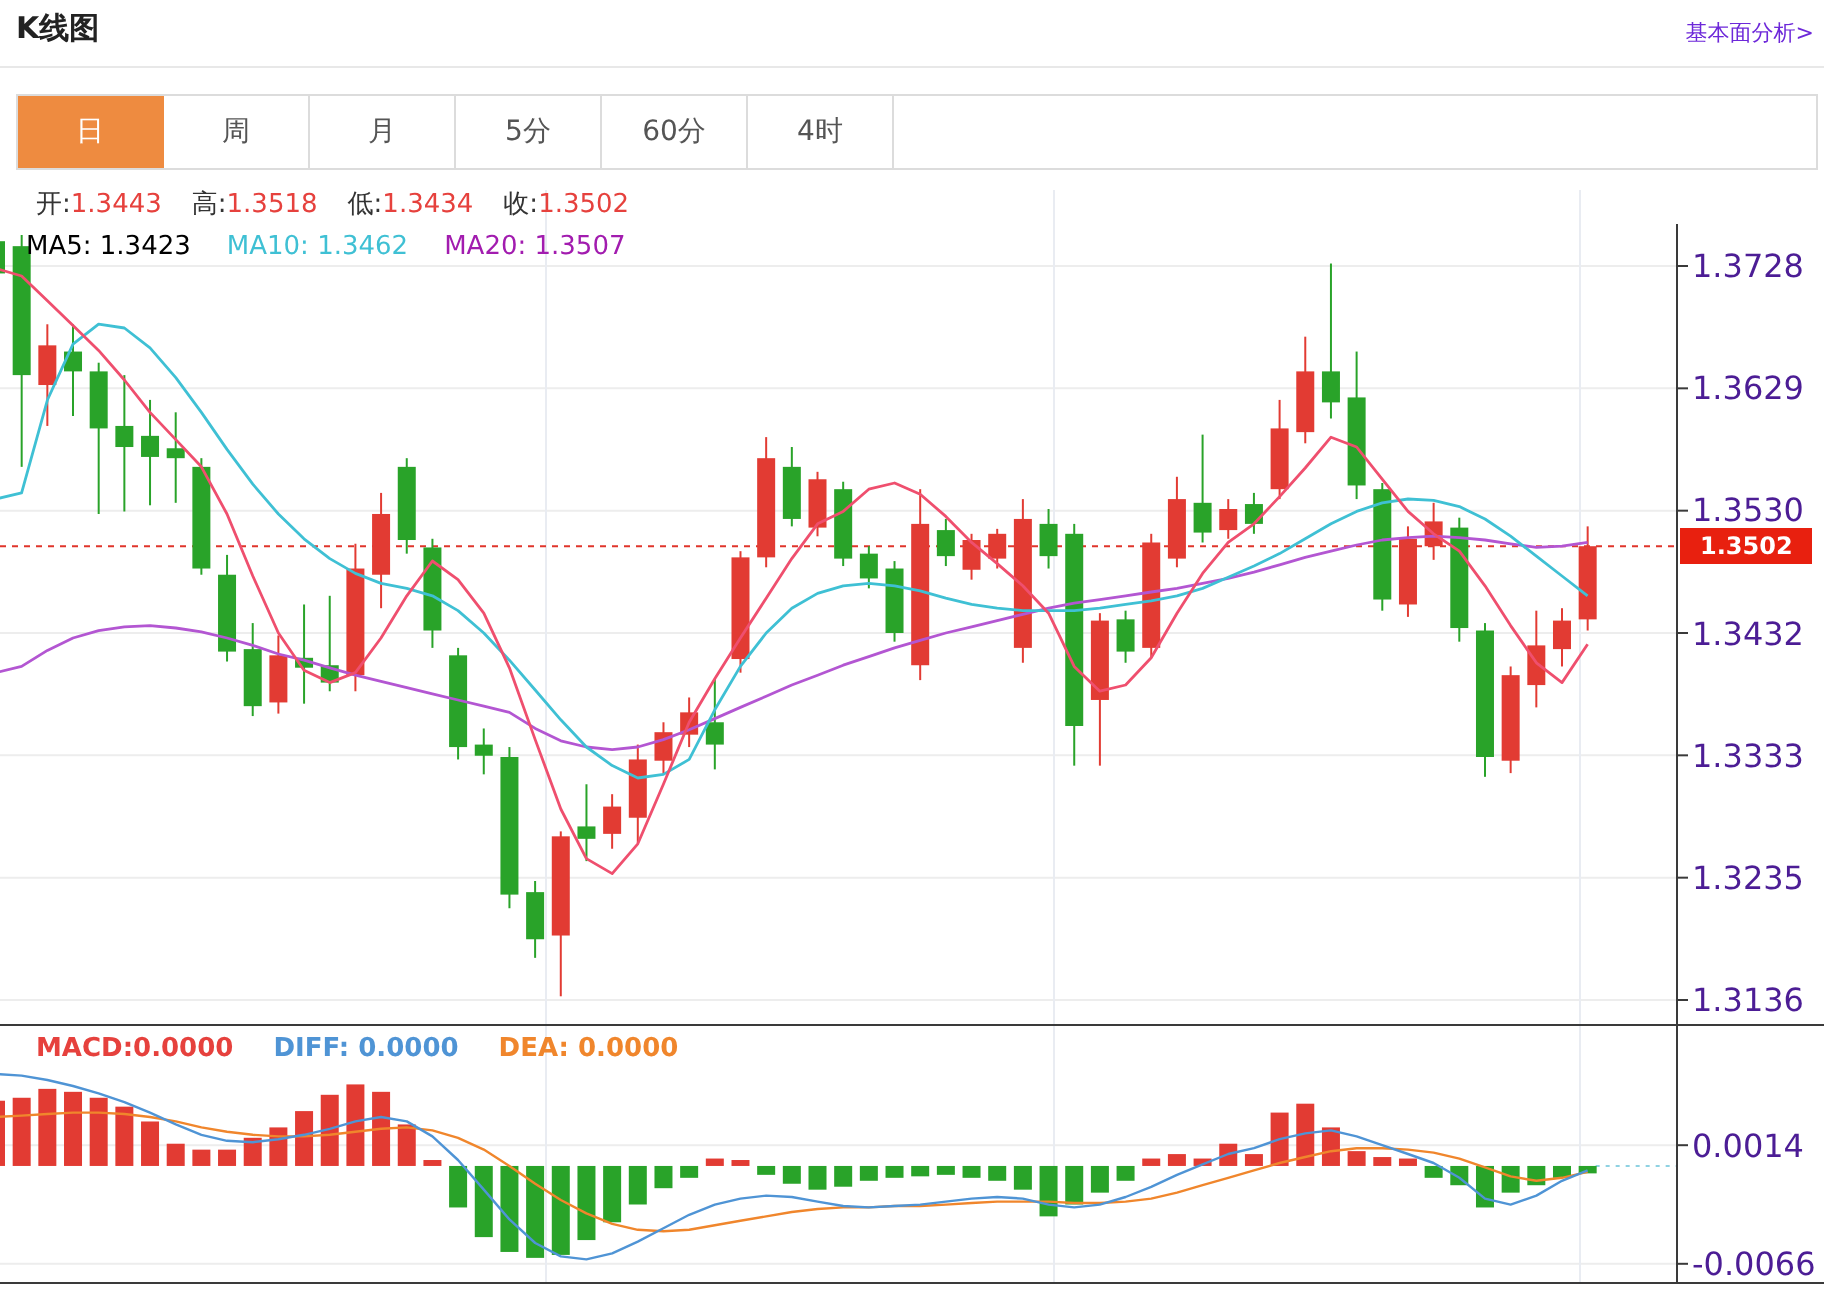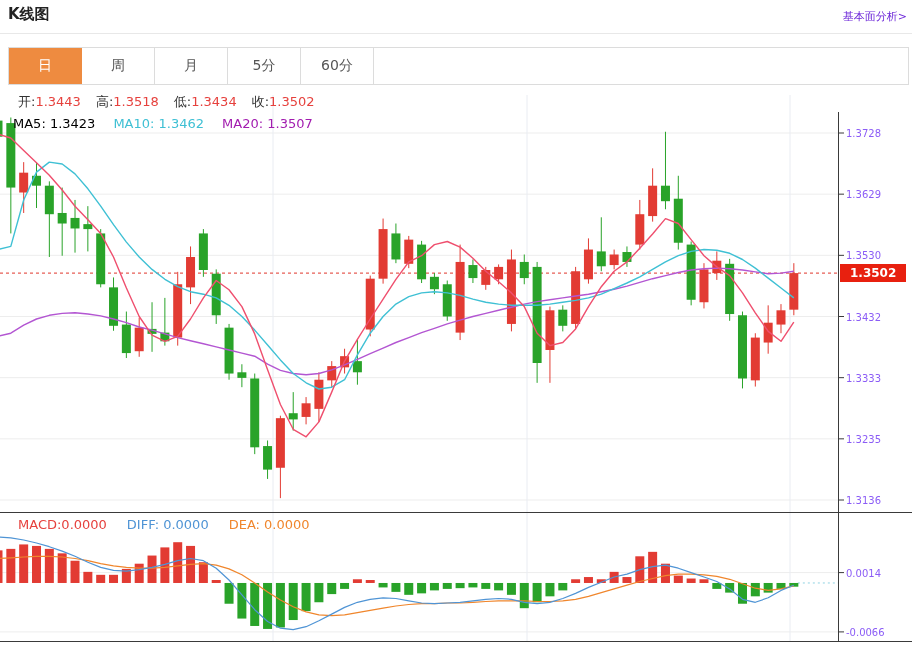--- a/index.html
+++ b/index.html
@@ -18,43 +18,44 @@
   #chart-svg{position:absolute;left:0;top:0;}
   .info-ohlc{position:absolute;left:18px;top:93px;font-size:13px;color:#333;white-space:nowrap;}
   .info-ohlc .lbl{color:#333;}
   .info-ohlc .val{color:#e6413d;margin-right:15px;}
   .info-ma{position:absolute;left:13px;top:116px;font-size:13px;white-space:nowrap;}
   .info-ma .seg{margin-right:18px;}
   .ma5-c{color:#000000;}
   .ma10-c{color:#3fc0d4;}
   .ma20-c{color:#a21caf;}
   .macd-info{position:absolute;left:18px;top:517px;font-size:13px;white-space:nowrap;}
-  .macd-info .seg{margin-right:20px;}
+  .macd-info .seg{margin-right:20px;font-weight:bold;}
   .macd-c{color:#e6413d;}
   .diff-c{color:#4f94d5;}
   .dea-c{color:#f0862c;}
-  .y-label{position:absolute;left:846px;font-size:10px;color:#8b5cf6;transform:translateY(-50%);white-space:nowrap;}
+  .y-label{position:absolute;left:846px;font-size:16px;color:#4c1d95;transform:translateY(-50%);white-space:nowrap;}
   .price-tag{position:absolute;left:840px;width:66px;height:18px;background:#e8200f;color:#fff;
              font-size:12px;line-height:18px;padding-left:10px;box-sizing:border-box;font-weight:bold;}
 </style>
 </head>
 <body>
 
 <div class="page">
 
   <div class="page-title">K线图</div>
   <a class="fund-link">基本面分析&gt;</a>
   <div class="header-divider"></div>
 
   <div class="tabbar">
     <div class="tab active">日</div>
     <div class="tab">周</div>
     <div class="tab">月</div>
     <div class="tab">5分</div>
     <div class="tab">60分</div>
+    <div class="tab">4时</div>
     <div class="tab-filler"></div>
   </div>
 
   <svg id="chart-svg" width="912" height="646">
       <line x1="0" y1="133" x2="838" y2="133" stroke="#ededed" stroke-width="1"></line>
       <line x1="0" y1="194.16666666666666" x2="838" y2="194.16666666666666" stroke="#ededed" stroke-width="1"></line>
       <line x1="0" y1="255.33333333333331" x2="838" y2="255.33333333333331" stroke="#ededed" stroke-width="1"></line>
       <line x1="0" y1="316.5" x2="838" y2="316.5" stroke="#ededed" stroke-width="1"></line>
       <line x1="0" y1="377.66666666666663" x2="838" y2="377.66666666666663" stroke="#ededed" stroke-width="1"></line>
       <line x1="0" y1="438.8333333333333" x2="838" y2="438.8333333333333" stroke="#ededed" stroke-width="1"></line>

